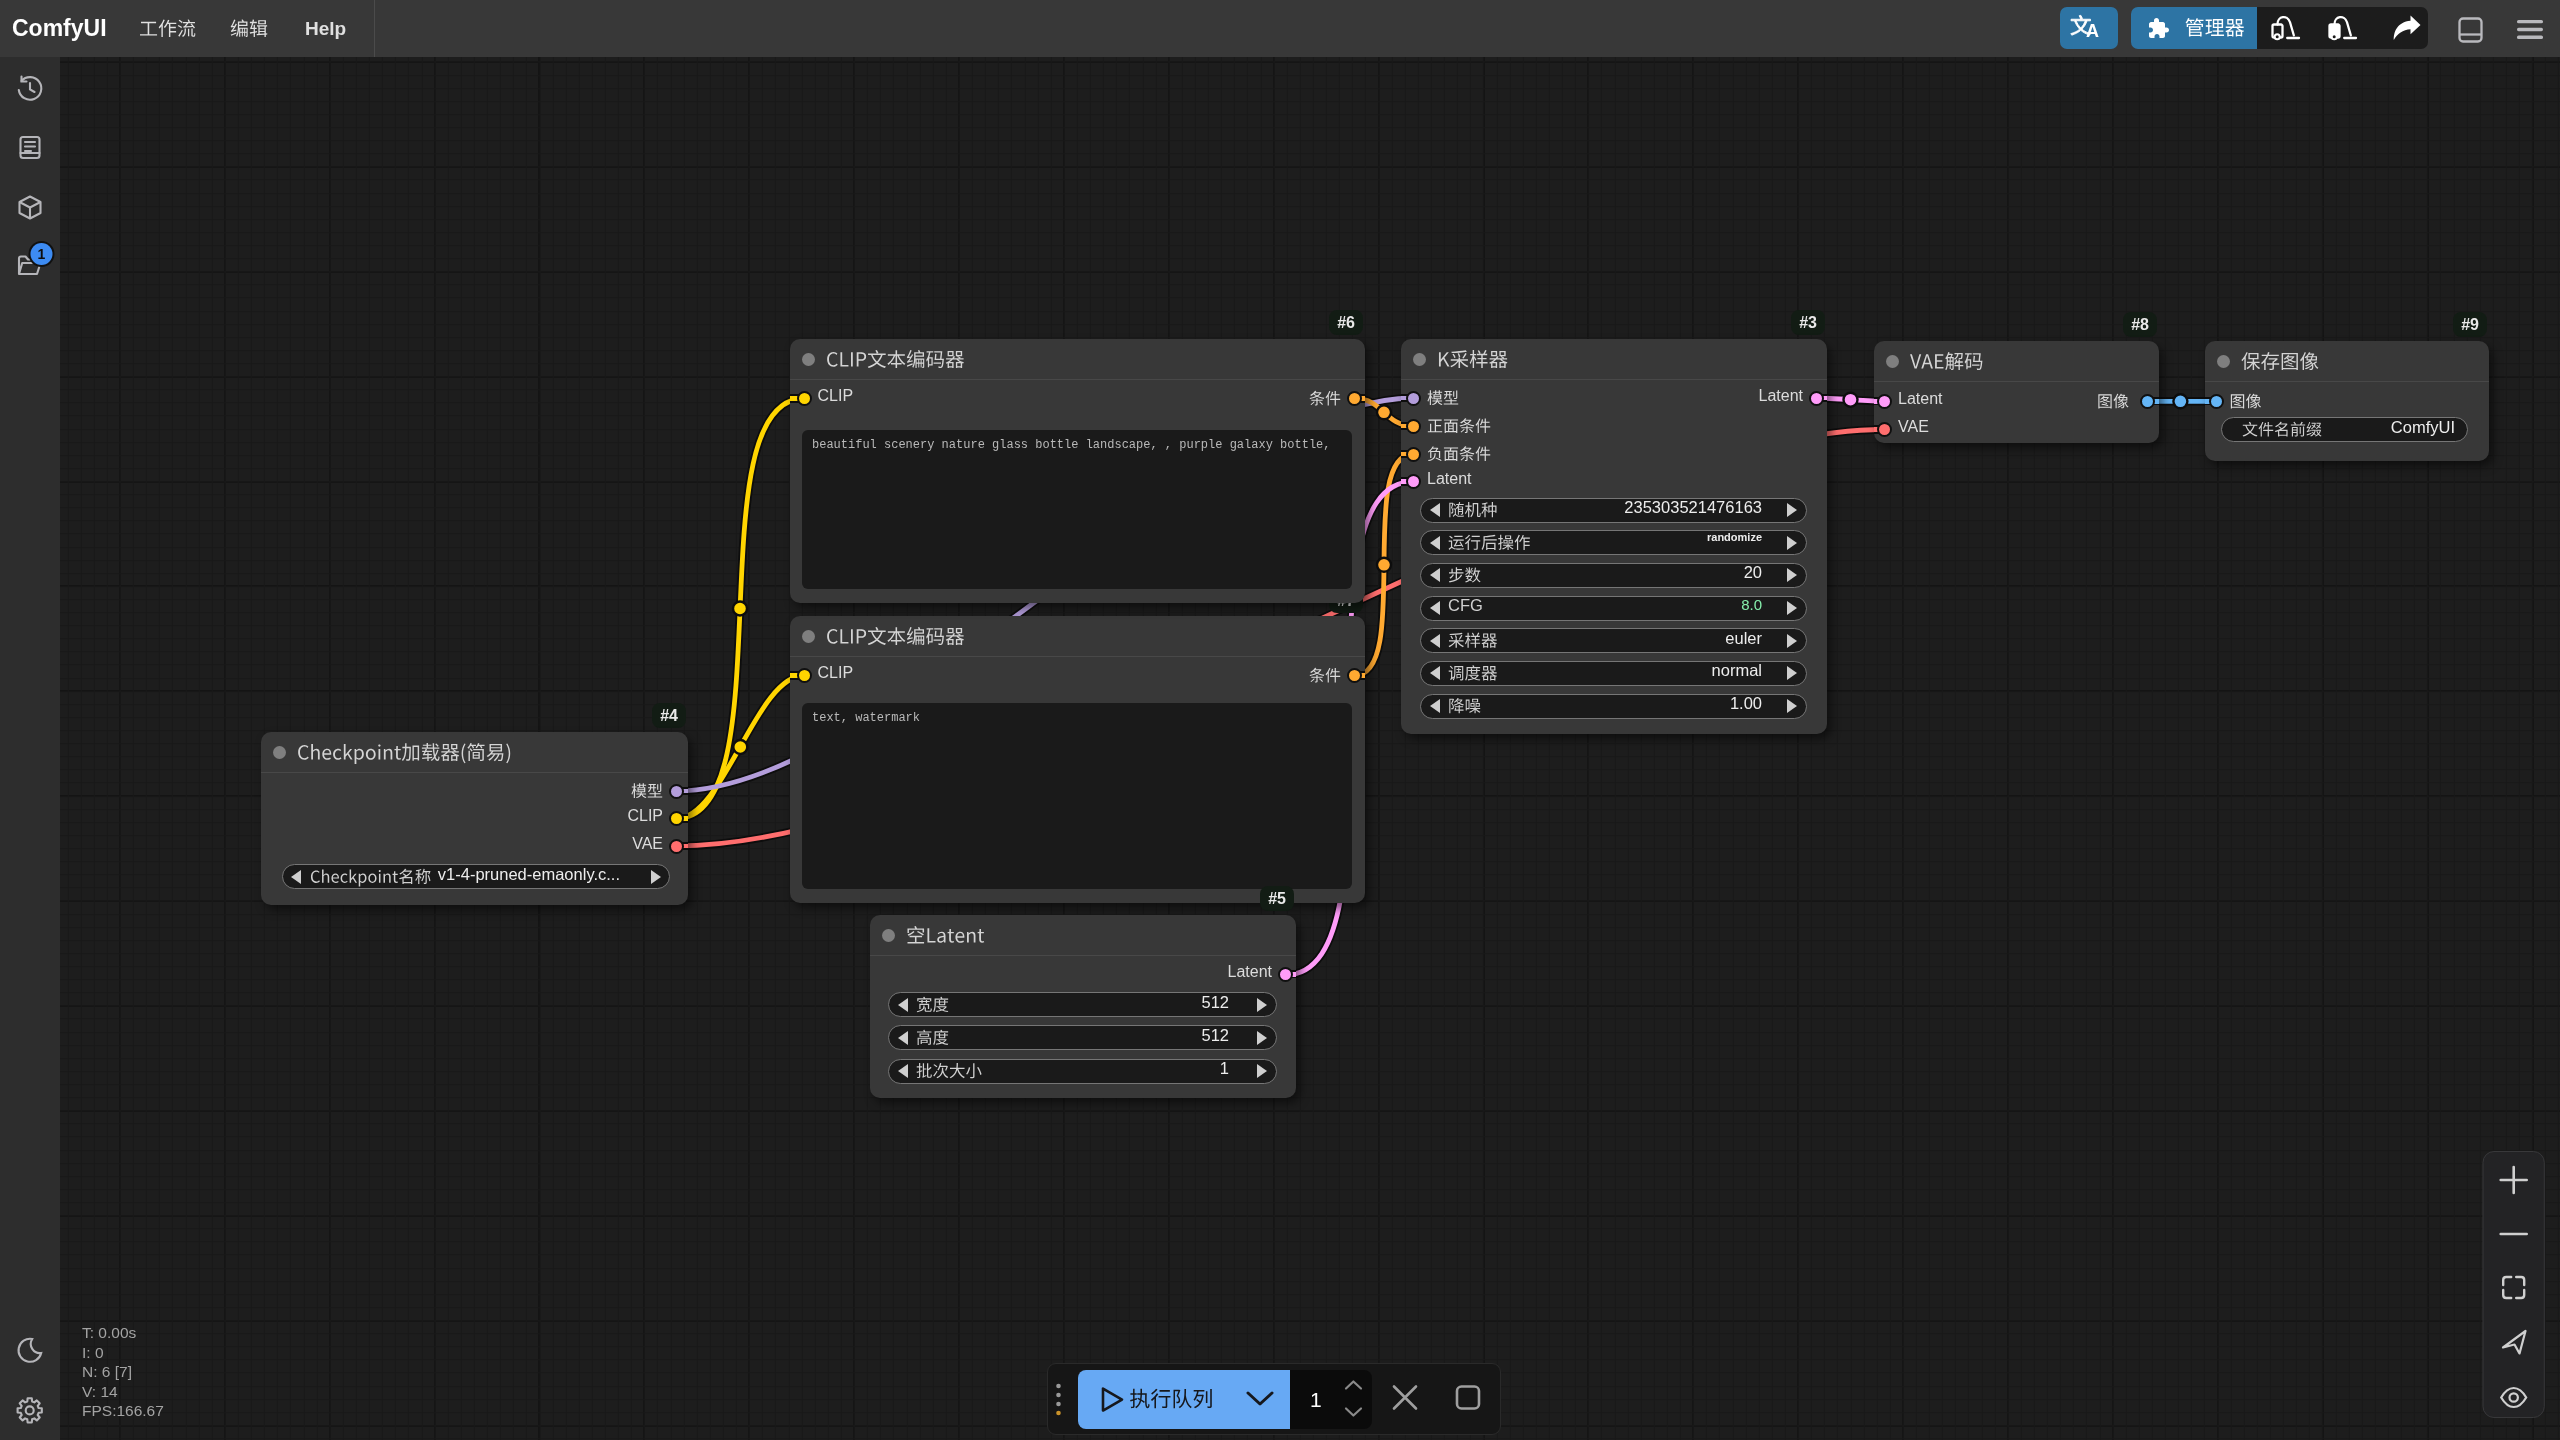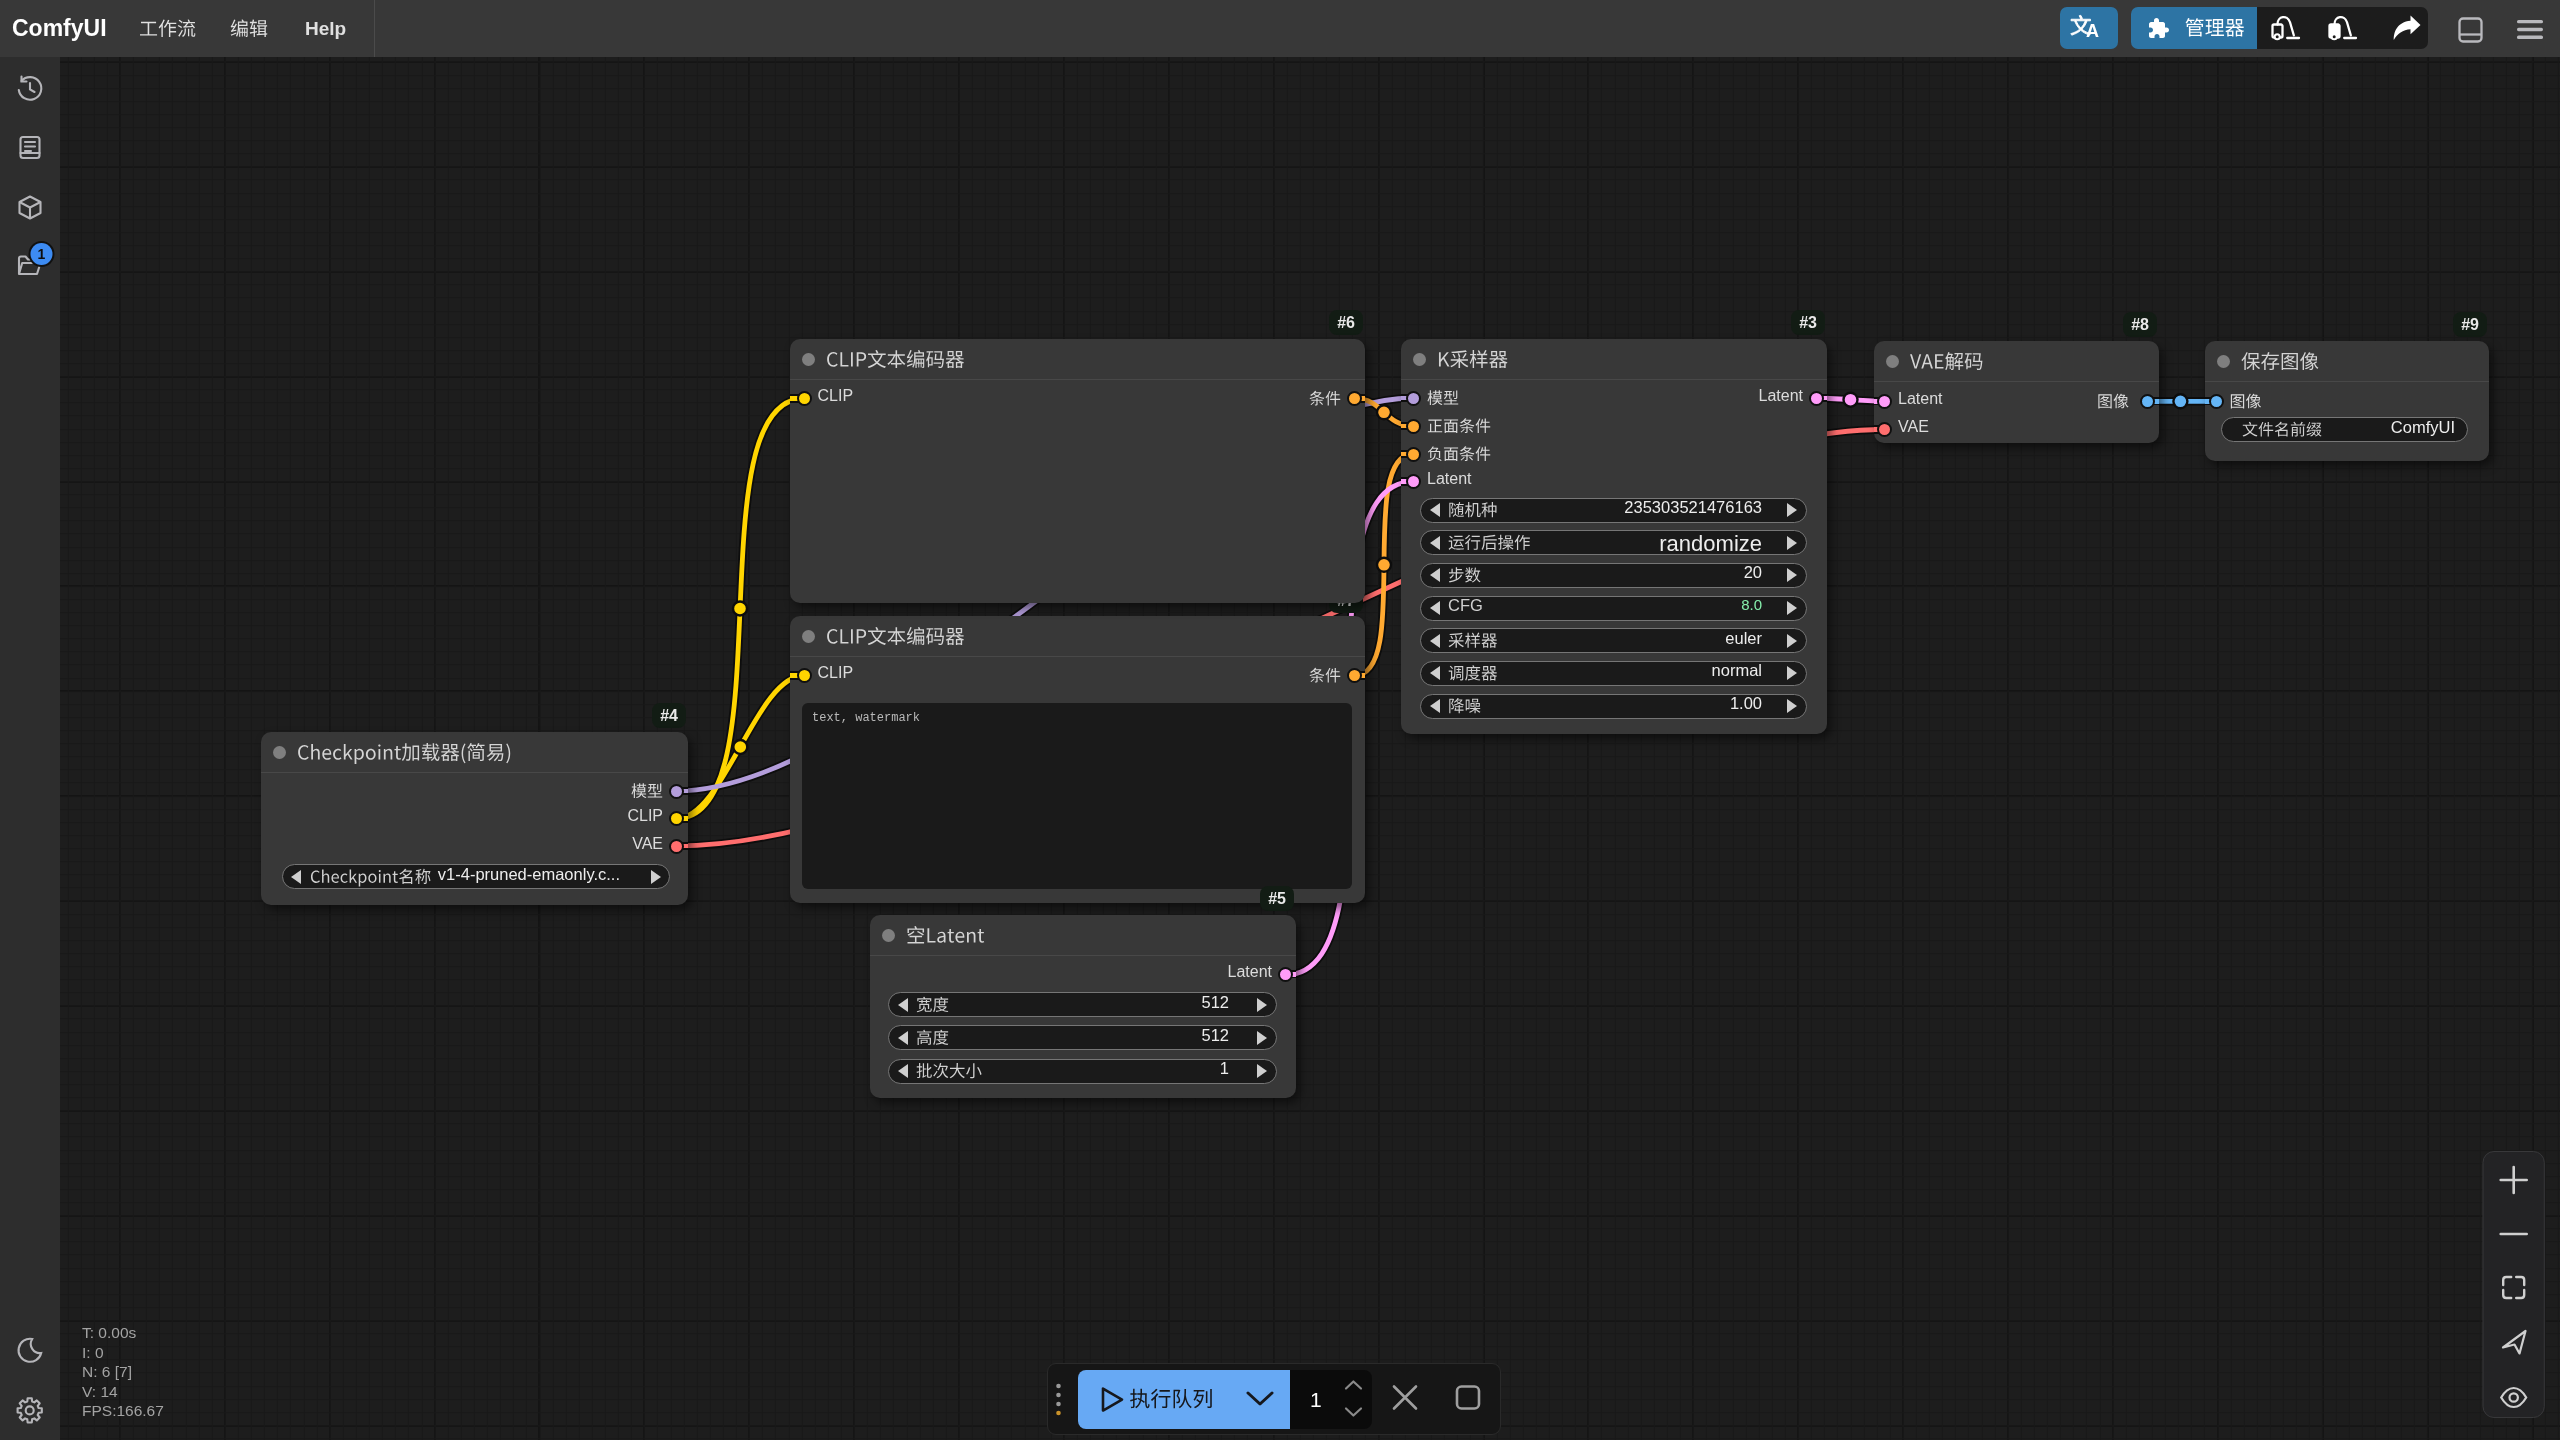--- a/index.html
+++ b/index.html
@@ -67,20 +67,21 @@
 <div style="position:absolute;left:790px;top:339px;width:575px;height:264px;background:#383838;border-radius:10px;box-shadow:4px 5px 10px rgba(0,0,0,.5);z-index:5">
     <div style="position:absolute;left:564.5px;top:55.3px;width:10.5px;height:8.4px;background:#0d0d0d"></div>
     <div style="position:absolute;left:564.5px;top:57.1px;width:10.5px;height:4.8px;background:#FFA931"></div>
     <div style="position:absolute;left:0.0px;top:55.3px;width:14.0px;height:8.4px;background:#0d0d0d"></div>
     <div style="position:absolute;left:0.0px;top:57.1px;width:14.0px;height:4.8px;background:#FFD500"></div>
     <div style="position:absolute;left:12px;top:13.5px;width:13px;height:13px;border-radius:50%;background:#7f7f7f"></div>
     <div style="position:absolute;left:0;top:40px;width:100%;height:1px;background:#484848"></div>
     <div style="position:absolute;left:6.5px;top:52.0px;width:11px;height:11px;border-radius:50%;background:#FFD500;border:2px solid #101010"></div>
     <div style="position:absolute;top:48.0px;font-size:16px;color:#dcdcdc;font-weight:normal;white-space:pre;font-family:'Liberation Sans',sans-serif;left:27.5px;">CLIP</div>
     <div style="position:absolute;left:557.0px;top:52.0px;width:11px;height:11px;border-radius:50%;background:#FFA931;border:2px solid #101010"></div>
+    <div style="position:absolute;left:12.0px;top:90.5px;width:550.0px;height:159.5px;background:#1a1a1a;border-radius:6px;font-family:&quot;Liberation Mono&quot;,monospace;font-size:12px;color:#b9b9b9;padding:8px 10px;box-sizing:border-box;white-space:pre;line-height:15px">beautiful scenery nature glass bottle landscape, , purple galaxy bottle,</div>
     <svg style="position:absolute;left:0;top:0;overflow:visible" width="575" height="264" viewBox="0 0 575 264">
       <path d="M377 -13C472 -13 544 25 602 92L551 151C504 99 451 68 381 68C241 68 153 184 153 369C153 552 246 665 384 665C447 665 495 637 534 596L584 656C542 703 472 746 383 746C197 746 58 603 58 366C58 128 194 -13 377 -13Z M739 0H1152V79H831V733H739Z M1282 0H1374V733H1282Z M1575 0H1667V292H1788C1949 292 2058 363 2058 518C2058 678 1948 733 1784 733H1575ZM1667 367V658H1772C1901 658 1966 625 1966 518C1966 413 1905 367 1776 367Z M2530 823C2560 774 2592 707 2604 666L2687 693C2673 734 2638 799 2608 847ZM2157 664V590H2313C2372 438 2451 307 2554 200C2444 108 2309 40 2143 -7C2158 -25 2182 -60 2190 -78C2357 -24 2496 48 2609 146C2722 46 2858 -28 3022 -73C3035 -52 3057 -20 3074 -4C2914 36 2778 107 2667 201C2768 304 2845 432 2903 590H3061V664ZM2611 253C2517 348 2443 462 2391 590H2818C2768 455 2699 344 2611 253Z M3567 839V629H3172V553H3474C3401 383 3277 221 3144 140C3162 125 3187 98 3199 79C3344 178 3473 357 3551 553H3567V183H3333V107H3567V-80H3646V107H3879V183H3646V553H3660C3736 357 3865 177 4013 81C4027 102 4053 131 4072 146C3933 226 3807 384 3735 553H4044V629H3646V839Z M4147 54 4165 -15C4247 18 4352 61 4453 103L4439 163C4330 121 4221 79 4147 54ZM4168 423C4182 430 4205 435 4312 450C4274 386 4239 335 4223 316C4194 278 4173 252 4152 248C4160 230 4171 196 4175 182C4194 194 4225 204 4446 255C4443 271 4440 298 4441 317L4274 282C4345 374 4414 486 4471 597L4410 632C4393 593 4372 554 4352 517L4240 505C4297 593 4353 706 4394 815L4322 840C4286 719 4219 587 4198 554C4178 520 4162 496 4145 491C4153 473 4164 438 4168 423ZM4731 350V202H4648V350ZM4782 350H4853V202H4782ZM4588 412V-72H4648V143H4731V-47H4782V143H4853V-46H4904V143H4978V-7C4978 -14 4975 -16 4968 -17C4961 -17 4943 -17 4921 -16C4929 -32 4936 -56 4938 -73C4974 -73 4997 -71 5015 -62C5033 -52 5037 -35 5037 -8V413L4978 412ZM4904 350H4978V202H4904ZM4712 826C4728 798 4744 762 4755 732H4521V515C4521 361 4512 139 4421 -21C4436 -28 4467 -50 4479 -63C4572 99 4589 335 4590 498H5027V732H4836C4824 765 4804 811 4782 846ZM4590 668H4957V561H4590Z M5517 205V137H5899V205ZM5598 650C5591 551 5578 417 5565 337H5585L5970 336C5951 117 5929 28 5903 2C5893 -8 5883 -10 5865 -9C5847 -9 5802 -9 5754 -4C5766 -23 5773 -52 5775 -73C5823 -76 5869 -76 5895 -74C5925 -72 5944 -65 5963 -43C5999 -7 6022 98 6045 368C6046 379 6047 401 6047 401H5923C5939 525 5955 675 5963 779L5910 785L5898 781H5550V712H5885C5877 624 5864 502 5852 401H5644C5653 475 5663 569 5668 645ZM5158 787V718H5280C5252 565 5207 423 5136 328C5148 308 5165 266 5170 247C5189 272 5207 299 5223 329V-34H5288V46H5472V479H5289C5315 554 5336 635 5352 718H5501V787ZM5288 411H5406V113H5288Z M6303 730H6473V589H6303ZM6729 730H6909V589H6729ZM6721 484C6763 468 6813 443 6847 420H6559C6582 452 6602 485 6618 518L6544 532V795H6235V524H6538C6522 489 6499 454 6471 420H6159V353H6405C6337 293 6248 239 6137 198C6152 184 6171 158 6179 141L6235 165V-80H6305V-51H6472V-74H6544V229H6353C6412 267 6462 309 6503 353H6689C6731 307 6786 264 6846 229H6662V-80H6731V-51H6909V-74H6982V164L7031 148C7041 166 7062 194 7079 208C6970 234 6858 288 6782 353H7056V420H6881L6908 449C6875 475 6811 506 6760 524ZM6660 795V524H6982V795ZM6305 15V163H6472V15ZM6731 15V163H6909V15Z" fill="#d4d4d4" transform="translate(36.0,27.5) scale(0.019500,-0.019500)"></path>
       <path d="M300 182C252 121 162 48 96 10C112 -2 134 -27 146 -43C214 1 307 84 360 155ZM629 145C699 88 780 6 818 -47L875 -4C836 50 752 129 683 184ZM667 683C624 631 568 586 502 548C439 585 385 628 344 679L348 683ZM378 842C326 751 223 647 74 575C91 564 115 538 128 520C191 554 246 592 294 633C333 587 379 546 431 511C311 454 171 418 35 399C49 382 64 351 70 332C219 356 372 399 502 468C621 404 764 361 919 339C929 359 948 390 964 406C820 424 686 458 574 510C661 566 734 636 782 721L732 752L718 748H405C426 774 444 800 460 826ZM461 393V287H147V220H461V3C461 -8 457 -11 446 -11C435 -12 395 -12 357 -10C367 -29 377 -57 380 -76C438 -76 477 -76 503 -65C530 -54 537 -35 537 3V220H852V287H537V393Z M1317 341V268H1604V-80H1679V268H1953V341H1679V562H1909V635H1679V828H1604V635H1470C1483 680 1494 728 1504 775L1432 790C1409 659 1367 530 1309 447C1327 438 1359 420 1373 409C1400 451 1425 504 1446 562H1604V341ZM1268 836C1214 685 1126 535 1032 437C1045 420 1067 381 1075 363C1107 397 1137 437 1167 480V-78H1239V597C1277 667 1311 741 1339 815Z" fill="#dcdcdc" transform="translate(519.0,65.3) scale(0.016000,-0.016000)"></path>
     </svg>
   </div>
 <div style="position:absolute;left:790px;top:616px;width:575px;height:287px;background:#383838;border-radius:10px;box-shadow:4px 5px 10px rgba(0,0,0,.5);z-index:3">
     <div style="position:absolute;left:564.5px;top:55.3px;width:10.5px;height:8.4px;background:#0d0d0d"></div>
     <div style="position:absolute;left:564.5px;top:57.1px;width:10.5px;height:4.8px;background:#FFA931"></div>
     <div style="position:absolute;left:0.0px;top:55.3px;width:14.0px;height:8.4px;background:#0d0d0d"></div>
     <div style="position:absolute;left:0.0px;top:57.1px;width:14.0px;height:4.8px;background:#FFD500"></div>
@@ -141,21 +142,21 @@
     <div style="position:absolute;top:131.0px;font-size:16px;color:#dcdcdc;font-weight:normal;white-space:pre;font-family:'Liberation Sans',sans-serif;left:26.0px;">Latent</div>
     <div style="position:absolute;top:47.5px;font-size:16px;color:#dcdcdc;font-weight:normal;white-space:pre;font-family:'Liberation Sans',sans-serif;right:24.0px;">Latent</div>
     <div style="position:absolute;left:408.0px;top:51.5px;width:11px;height:11px;border-radius:50%;background:#FF9CF9;border:2px solid #101010"></div>
     <div style="position:absolute;left:19.0px;top:158.5px;width:387.0px;height:25px;background:#1a1a1a;border:1px solid #767676;border-radius:14px;box-sizing:border-box"></div>
     <div style="position:absolute;left:29.0px;top:164.0px;width:0;height:0;border-right:10px solid #cfcfcf;border-top:7px solid transparent;border-bottom:7px solid transparent"></div>
     <div style="position:absolute;left:386.0px;top:164.0px;width:0;height:0;border-left:10px solid #cfcfcf;border-top:7px solid transparent;border-bottom:7px solid transparent"></div>
     <div style="position:absolute;top:159.1px;font-size:16.5px;color:#ededed;font-weight:normal;white-space:pre;font-family:'Liberation Sans',sans-serif;right:65.0px;">235303521476163</div>
     <div style="position:absolute;left:19.0px;top:191.2px;width:387.0px;height:25px;background:#1a1a1a;border:1px solid #767676;border-radius:14px;box-sizing:border-box"></div>
     <div style="position:absolute;left:29.0px;top:196.7px;width:0;height:0;border-right:10px solid #cfcfcf;border-top:7px solid transparent;border-bottom:7px solid transparent"></div>
     <div style="position:absolute;left:386.0px;top:196.7px;width:0;height:0;border-left:10px solid #cfcfcf;border-top:7px solid transparent;border-bottom:7px solid transparent"></div>
-    <div style="position:absolute;top:191.8px;font-size:22px;color:#ededed;font-weight:normal;white-space:pre;font-family:'Liberation Sans',sans-serif;right:65.0px;">randomize</div>
+    <div style="position:absolute;top:191.8px;font-size:11px;color:#ededed;font-weight:bold;white-space:pre;font-family:'Liberation Sans',sans-serif;right:65.0px;">randomize</div>
     <div style="position:absolute;left:19.0px;top:223.8px;width:387.0px;height:25px;background:#1a1a1a;border:1px solid #767676;border-radius:14px;box-sizing:border-box"></div>
     <div style="position:absolute;left:29.0px;top:229.3px;width:0;height:0;border-right:10px solid #cfcfcf;border-top:7px solid transparent;border-bottom:7px solid transparent"></div>
     <div style="position:absolute;left:386.0px;top:229.3px;width:0;height:0;border-left:10px solid #cfcfcf;border-top:7px solid transparent;border-bottom:7px solid transparent"></div>
     <div style="position:absolute;top:224.4px;font-size:16.5px;color:#ededed;font-weight:normal;white-space:pre;font-family:'Liberation Sans',sans-serif;right:65.0px;">20</div>
     <div style="position:absolute;left:19.0px;top:256.5px;width:387.0px;height:25px;background:#1a1a1a;border:1px solid #767676;border-radius:14px;box-sizing:border-box"></div>
     <div style="position:absolute;left:29.0px;top:262.0px;width:0;height:0;border-right:10px solid #cfcfcf;border-top:7px solid transparent;border-bottom:7px solid transparent"></div>
     <div style="position:absolute;left:386.0px;top:262.0px;width:0;height:0;border-left:10px solid #cfcfcf;border-top:7px solid transparent;border-bottom:7px solid transparent"></div>
     <div style="position:absolute;top:257.1px;font-size:16.5px;color:#d0d0d0;font-weight:normal;white-space:pre;font-family:'Liberation Sans',sans-serif;left:47.0px;">CFG</div>
     <div style="position:absolute;top:257.1px;font-size:15px;color:#86efac;font-weight:normal;white-space:pre;font-family:'Liberation Sans',sans-serif;right:65.0px;">8.0</div>
     <div style="position:absolute;left:19.0px;top:289.1px;width:387.0px;height:25px;background:#1a1a1a;border:1px solid #767676;border-radius:14px;box-sizing:border-box"></div>

